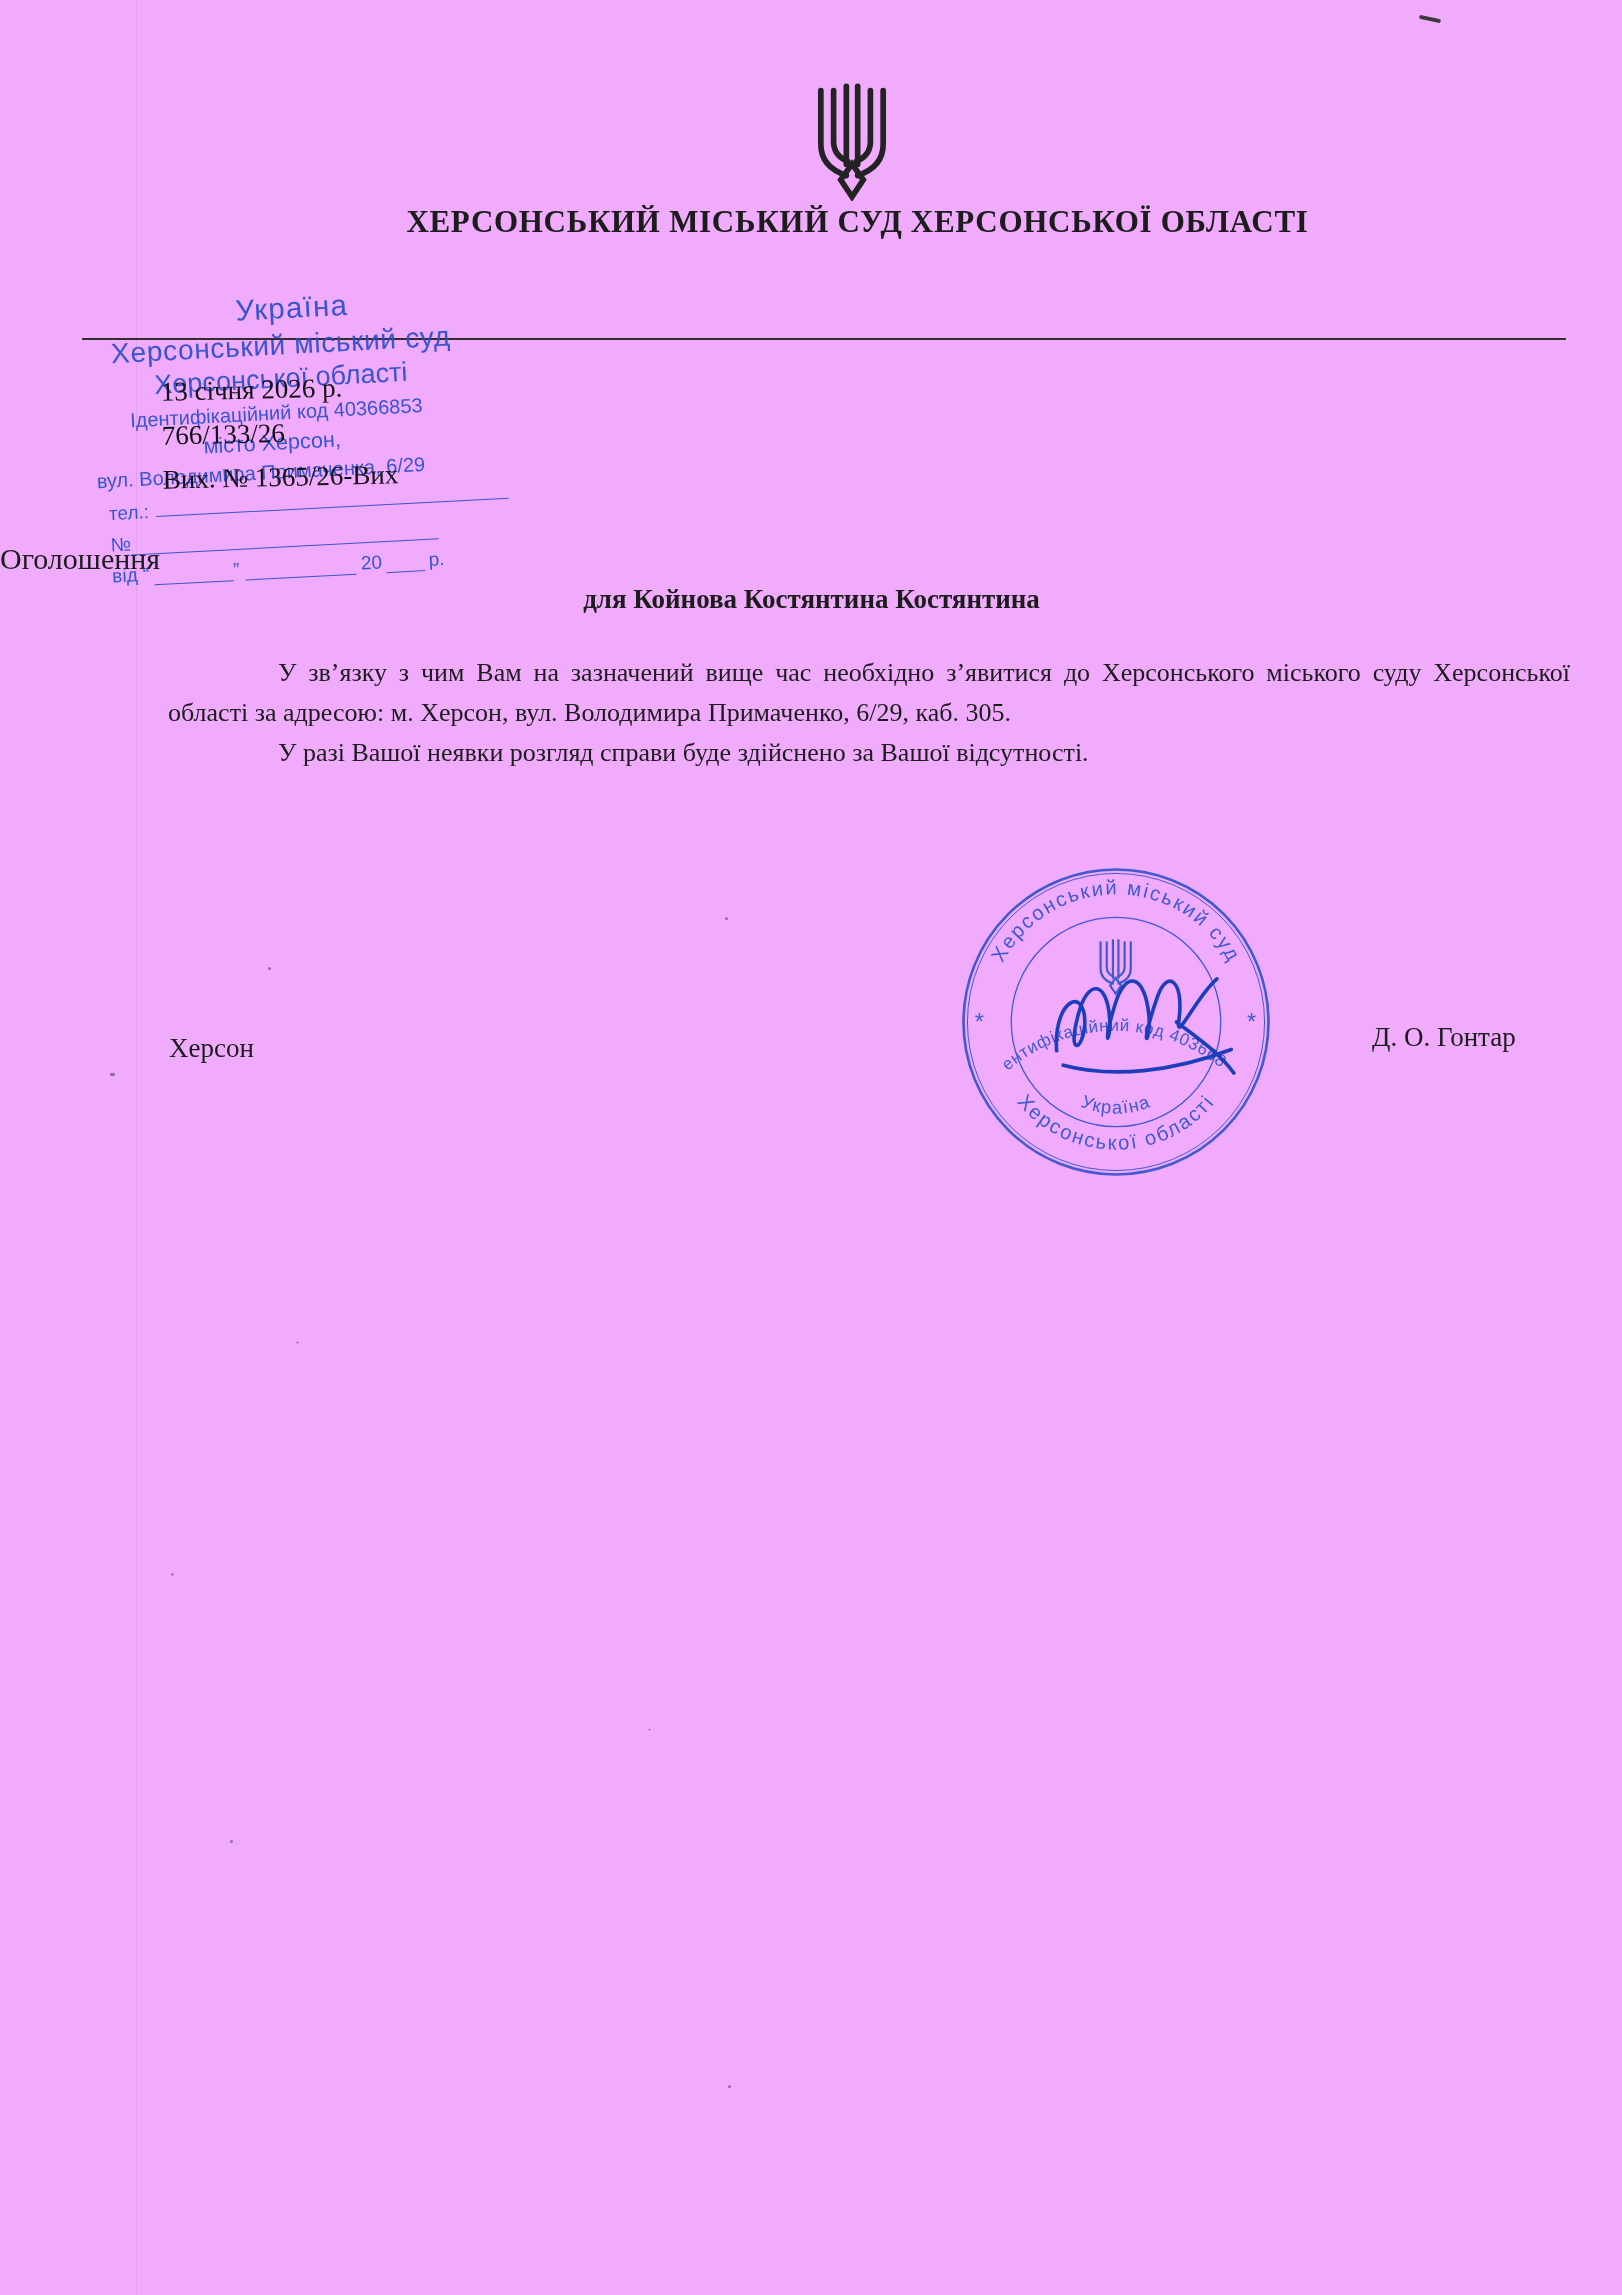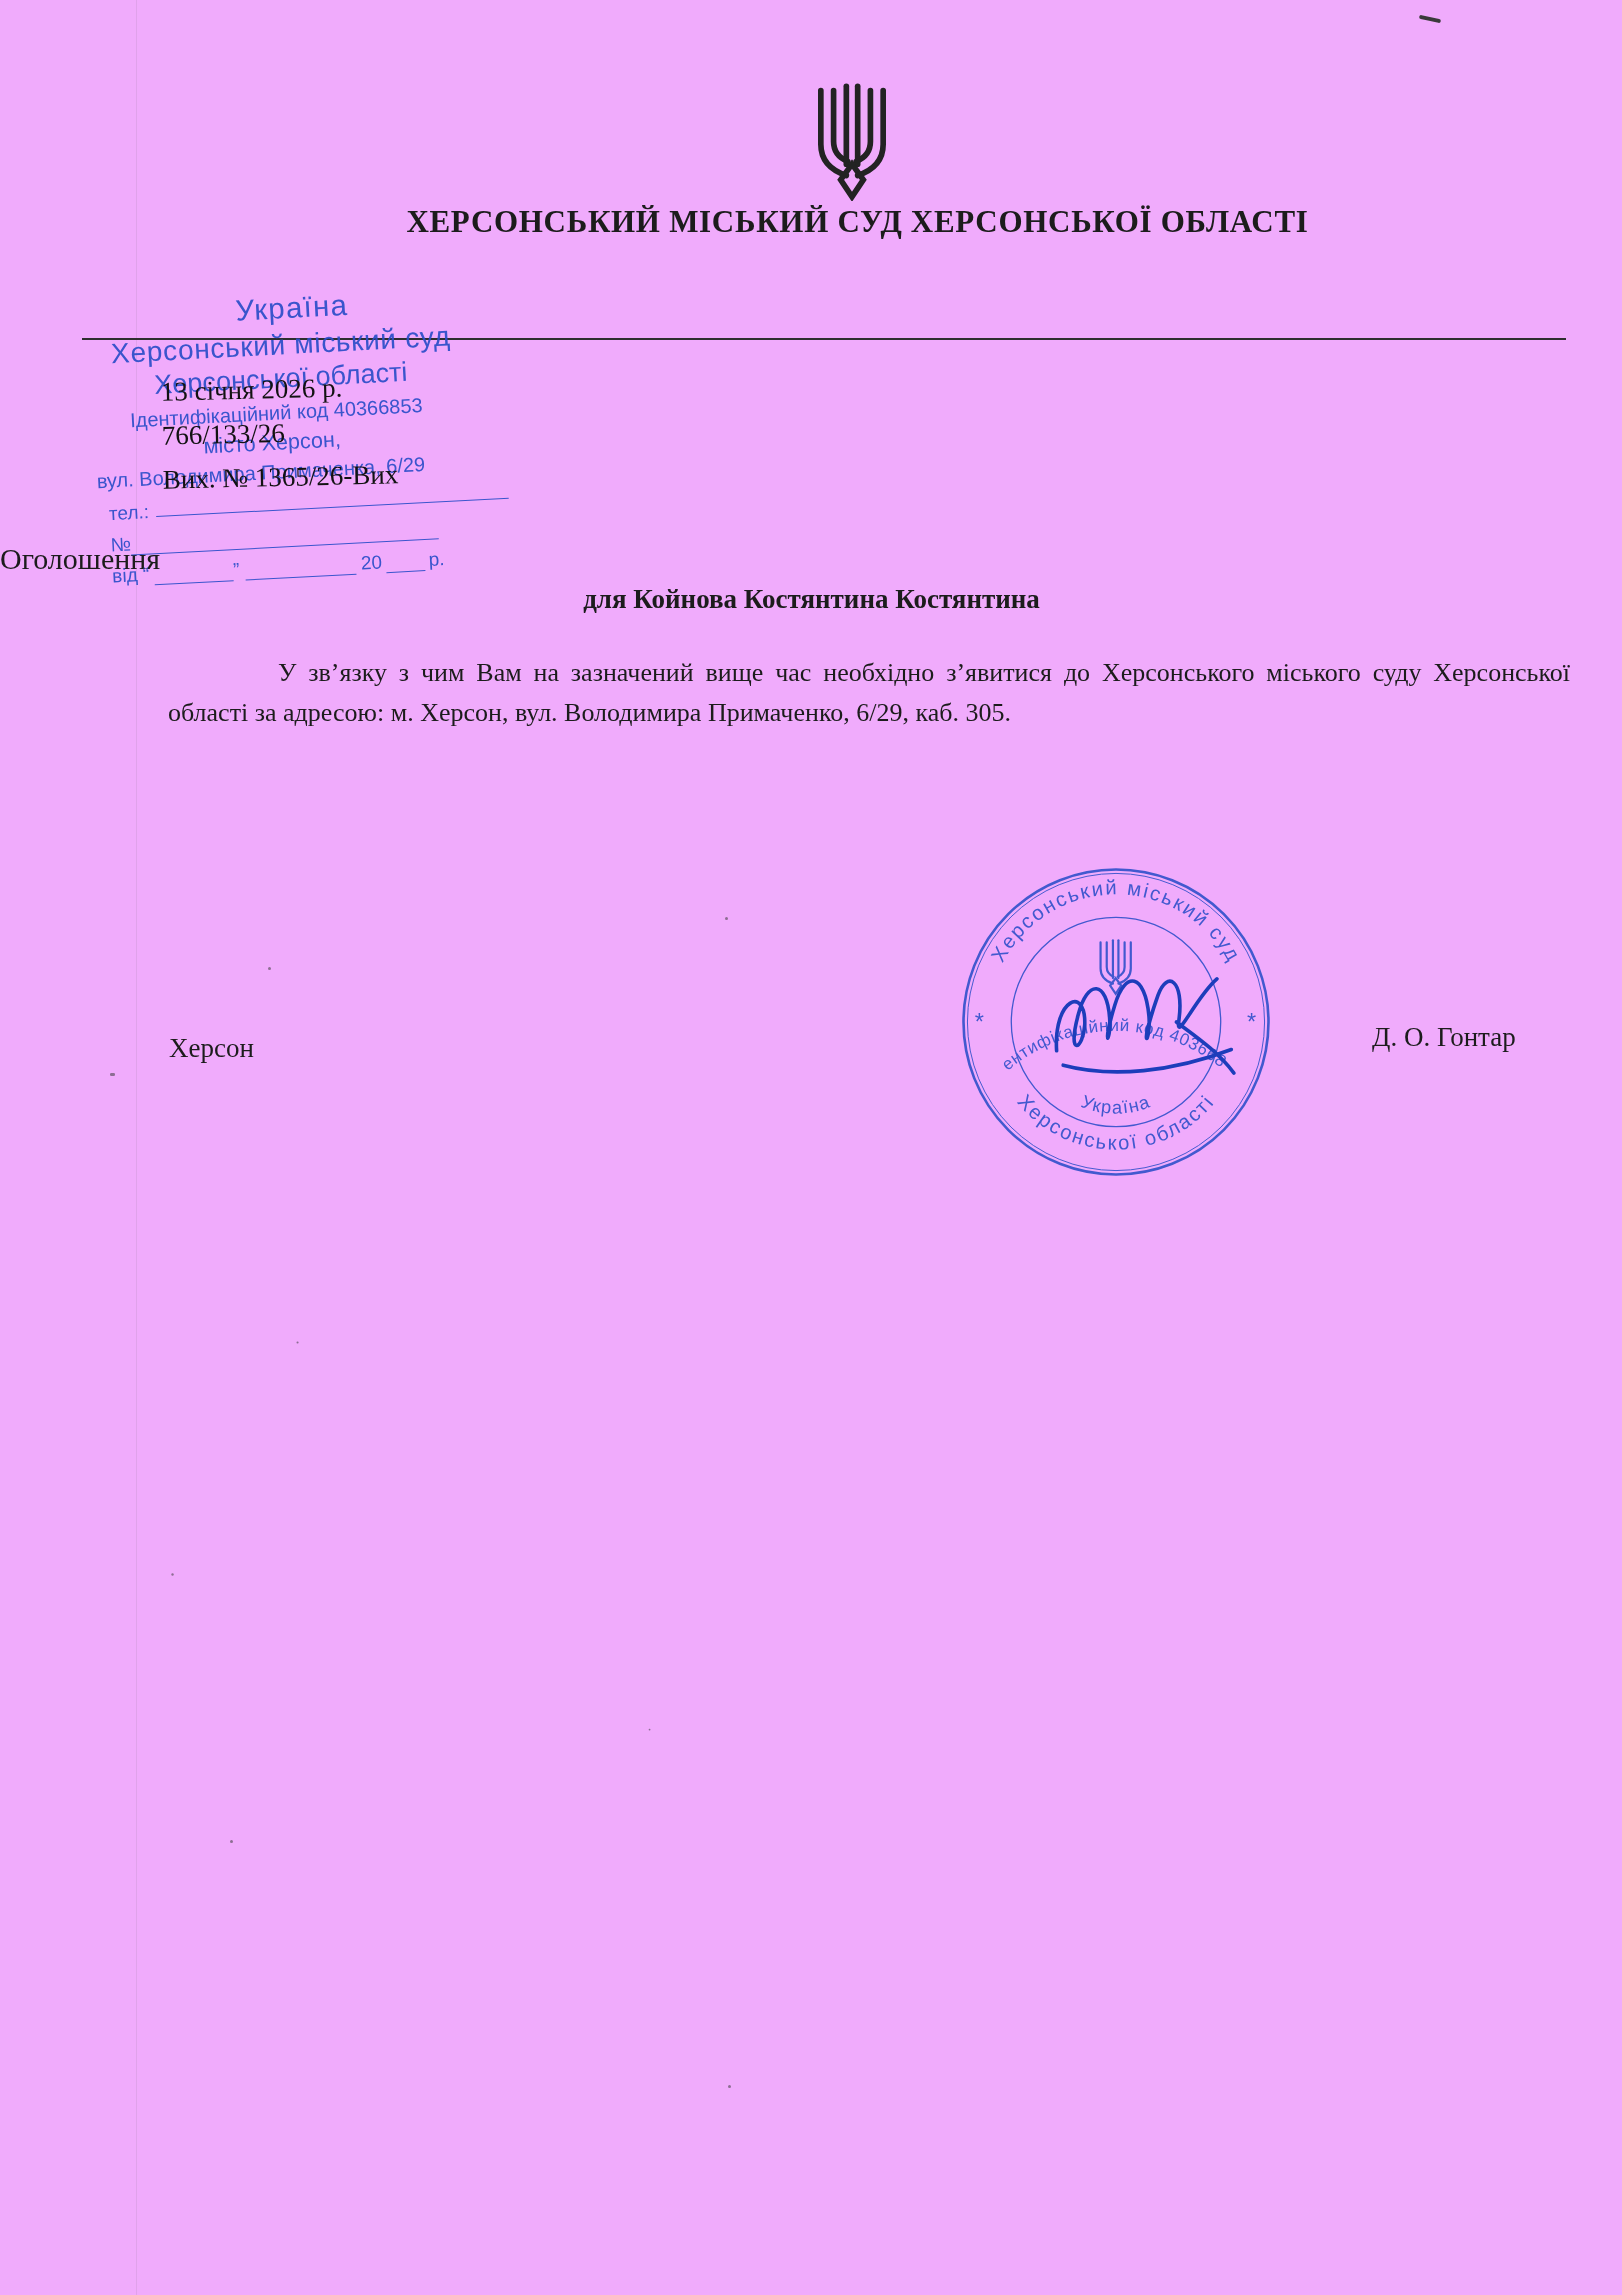--- a/index.html
+++ b/index.html
@@ -147,20 +147,21 @@
     <div>13 січня 2026 р.</div>
     <div>766/133/26</div>
     <div>Вих. № 1365/26-Вих</div>
   </div>
 
   <div class="doc-title">Оголошення</div>
   <div class="doc-subtitle">для Койнова Костянтина Костянтина</div>
 
   <div class="body-text">
     <p>У зв’язку з чим Вам на зазначений вище час необхідно з’явитися до Херсонського міського суду Херсонської області за адресою: м. Херсон, вул. Володимира Примаченко, 6/29, каб. 305.</p>
+    <p>У разі Вашої неявки розгляд справи буде здійснено за Вашої відсутності.</p>
   </div>
 
   <div class="sig-role">Херсон</div>
   <div class="sig-name">Д. О. Гонтар</div>
 
   <svg class="seal" viewBox="0 0 492 492">
     <defs>
       <path id="arcTop" d="M51,246 A195,195 0 0 1 441,246"></path>
       <path id="arcBottom" d="M51,246 A195,195 0 0 0 441,246"></path>
       <path id="arcInnerBottom" d="M106,246 A140,140 0 0 0 386,246"></path>

